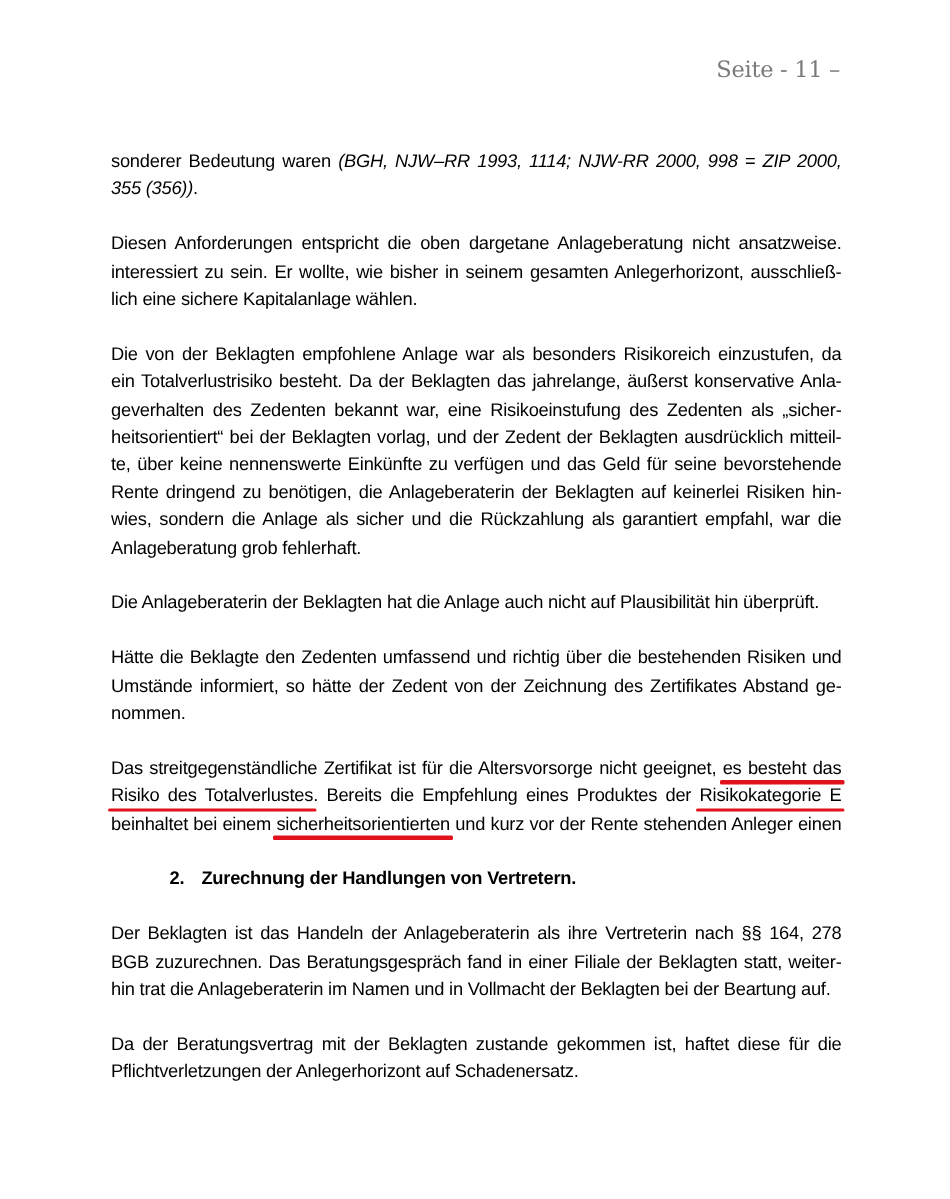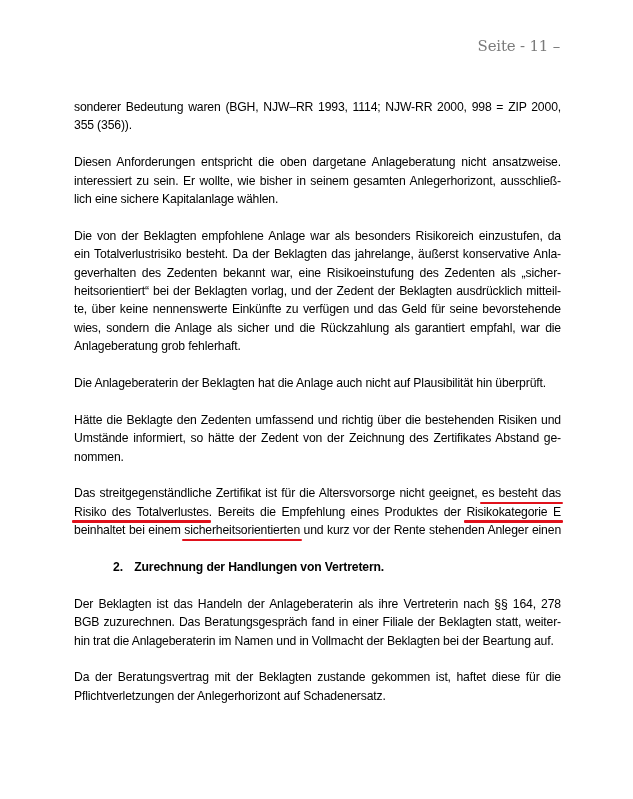--- a/index.html
+++ b/index.html
@@ -41,20 +41,21 @@
     .para .line {
       display: block;
       text-align: justify;
       text-align-last: justify;
       white-space: nowrap;
     }
     .para .line.last {
       text-align-last: left;
     }
     .citation {
+      font-style: italic;
     }
     .heading {
       margin: 0 0 18.4px 0;
       padding-left: 39px;
       font-weight: bold;
       font-size: 12.2px;
     }
     .heading .num {
       display: inline-block;
       width: 18px;
@@ -91,20 +92,21 @@
     <span class="line">interessiert zu sein. Er wollte, wie bisher in seinem gesamten Anlegerhorizont, ausschließ-</span>
     <span class="line last">lich eine sichere Kapitalanlage wählen.</span>
   </p>
 
   <p class="para">
     <span class="line">Die von der Beklagten empfohlene Anlage war als besonders Risikoreich einzustufen, da</span>
     <span class="line">ein Totalverlustrisiko besteht. Da der Beklagten das jahrelange, äußerst konservative Anla-</span>
     <span class="line">geverhalten des Zedenten bekannt war, eine Risikoeinstufung des Zedenten als „sicher-</span>
     <span class="line">heitsorientiert“ bei der Beklagten vorlag, und der Zedent der Beklagten ausdrücklich mitteil-</span>
     <span class="line">te, über keine nennenswerte Einkünfte zu verfügen und das Geld für seine bevorstehende</span>
+    <span class="line">Rente dringend zu benötigen, die Anlageberaterin der Beklagten auf keinerlei Risiken hin-</span>
     <span class="line">wies, sondern die Anlage als sicher und die Rückzahlung als garantiert empfahl, war die</span>
     <span class="line last">Anlageberatung grob fehlerhaft.</span>
   </p>
 
   <p class="para">
     <span class="line last">Die Anlageberaterin der Beklagten hat die Anlage auch nicht auf Plausibilität hin überprüft.</span>
   </p>
 
   <p class="para">
     <span class="line">Hätte die Beklagte den Zedenten umfassend und richtig über die bestehenden Risiken und</span>

